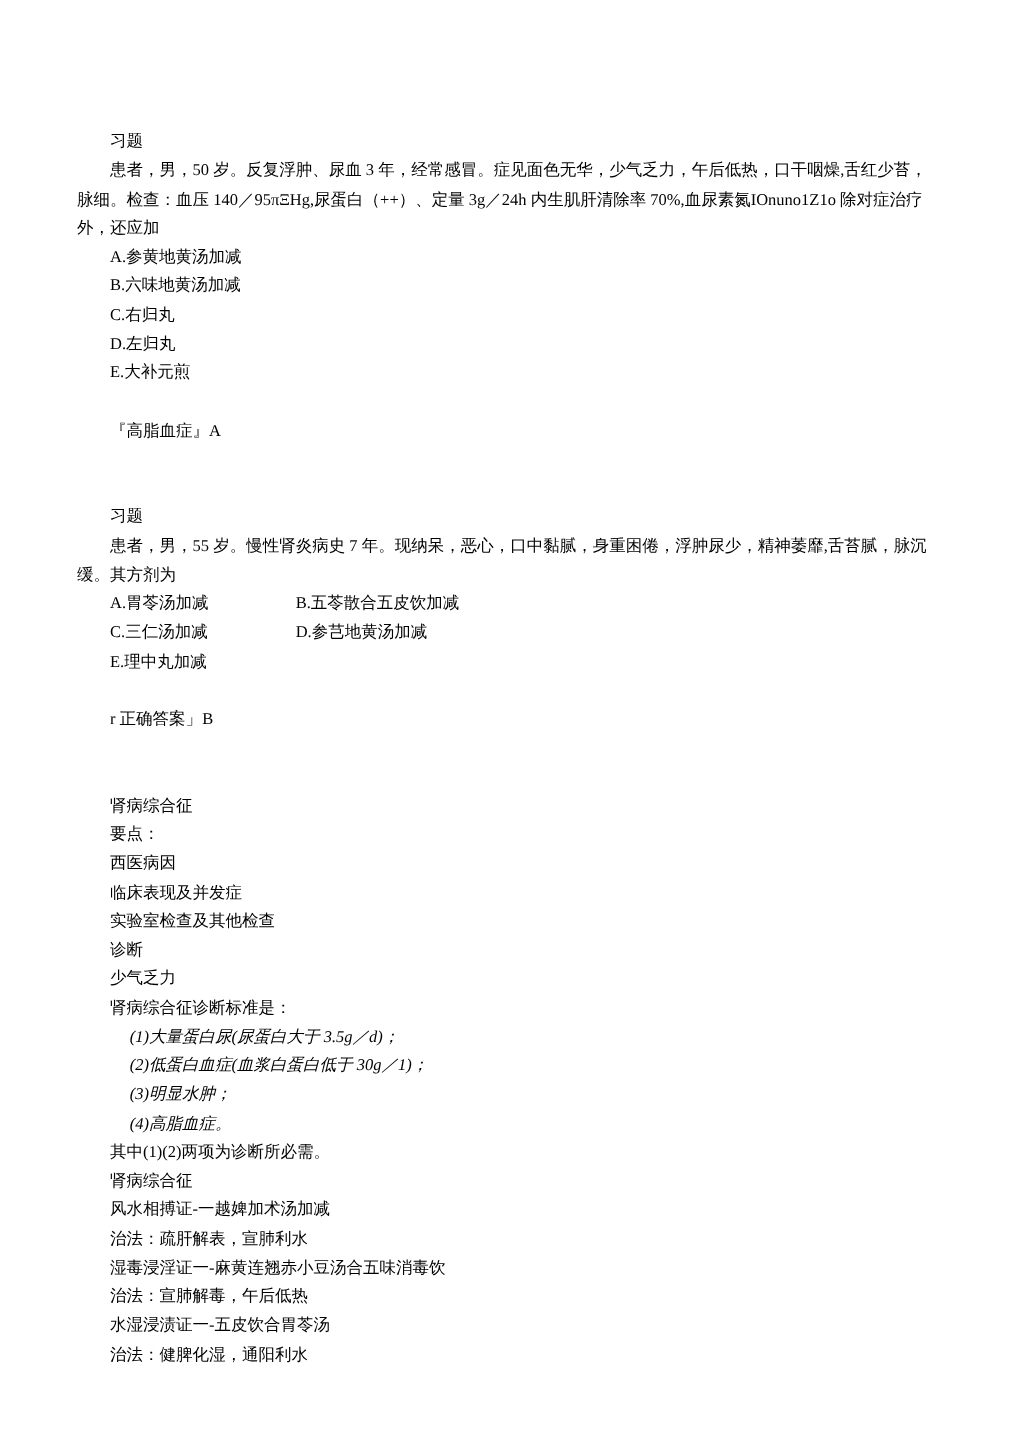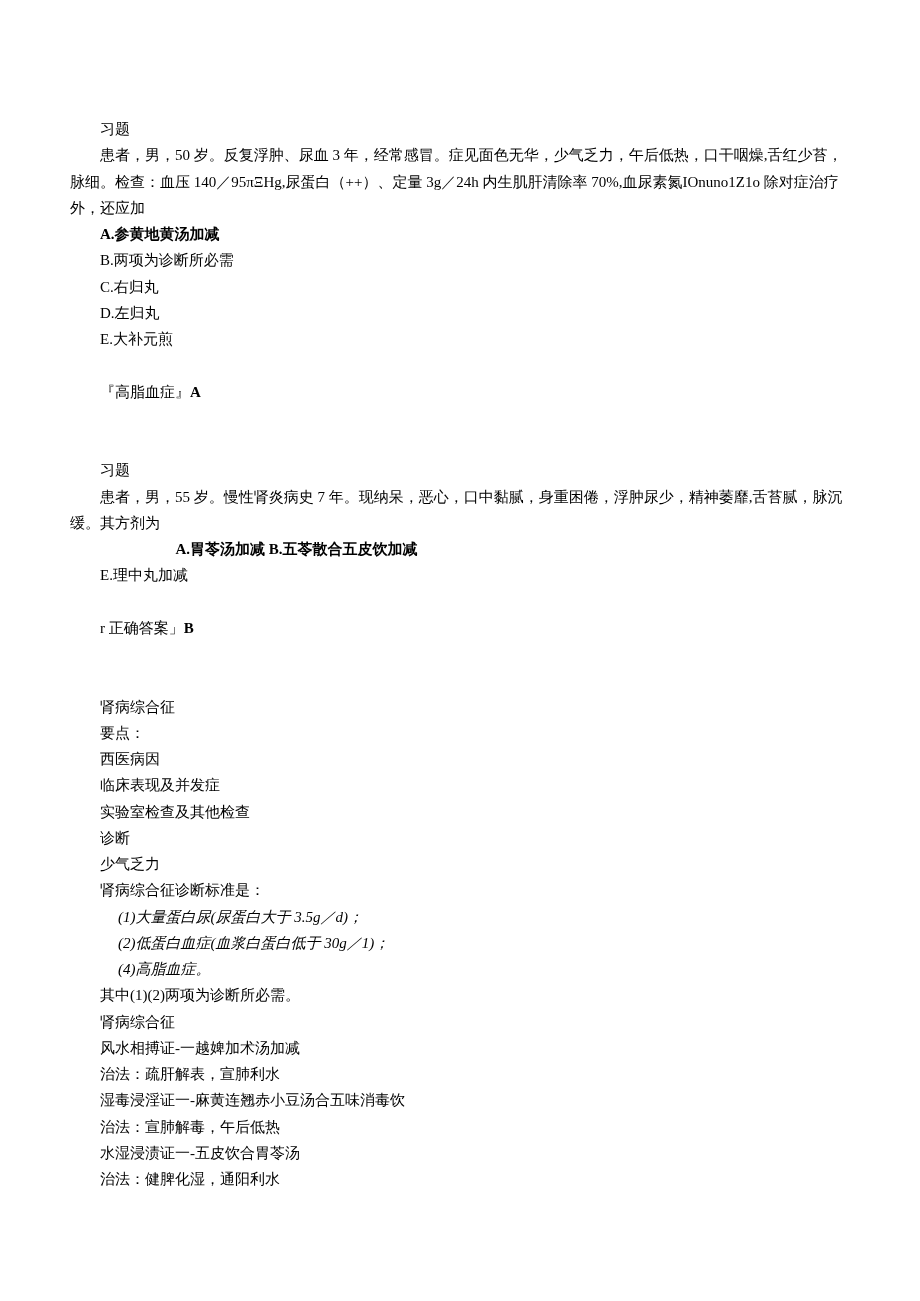--- a/index.html
+++ b/index.html
@@ -25,48 +25,52 @@
     margin: 0;
     font-style: italic;
   }
   .spacer {
     height: 1.75em;
   }
   .inline-b {
     display: inline-block;
     text-indent: 0;
   }
-  .opt-a { width: 11em; text-align: right; }
-  .bold { font-weight: bold; }
+  .opt-a { width: 11em; }
+  .bold { font-weight: normal; }
 </style>
 </head>
 <body>
 
 <div class="page">
 
   <p class="para">习题</p>
   <p class="para">患者，男，50 岁。反复浮肿、尿血 3 年，经常感冒。症见面色无华，少气乏力，午后低热，口干咽燥,舌红少苔，脉细。检查：血压 140／95πΞHg,尿蛋白（++）、定量 3g／24h 内生肌肝清除率 70%,血尿素氮IOnuno1Z1o 除对症治疗外，还应加</p>
   <p class="para bold">A.参黄地黄汤加减</p>
-  <p class="para">B.两项为诊断所必需</p>
+  <p class="para">B.六味地黄汤加减</p>
   <p class="para">C.右归丸</p>
   <p class="para">D.左归丸</p>
   <p class="para">E.大补元煎</p>
   <div class="spacer"></div>
   <p class="para">
     <span>『高脂血症』</span><span class="bold">A</span>
   </p>
 
   <div class="spacer"></div>
   <div class="spacer"></div>
 
   <p class="para">习题</p>
   <p class="para">患者，男，55 岁。慢性肾炎病史 7 年。现纳呆，恶心，口中黏腻，身重困倦，浮肿尿少，精神萎靡,舌苔腻，脉沉缓。其方剂为</p>
   <p class="para">
     <span class="inline-b opt-a bold">A.胃苓汤加减</span>
     <span class="inline-b bold">B.五苓散合五皮饮加减</span>
+  </p>
+  <p class="para">
+    <span class="inline-b opt-a">C.三仁汤加减</span>
+    <span class="inline-b">D.参芑地黄汤加减</span>
   </p>
   <p class="para">E.理中丸加减</p>
   <div class="spacer"></div>
   <p class="para">
     <span>r 正确答案」</span><span class="bold">B</span>
   </p>
 
   <div class="spacer"></div>
   <div class="spacer"></div>
 
@@ -74,20 +78,21 @@
   <p class="para">要点：</p>
   <p class="para">西医病因</p>
   <p class="para">临床表现及并发症</p>
   <p class="para">实验室检查及其他检查</p>
   <p class="para">诊断</p>
   <p class="para">少气乏力</p>
 
   <p class="para">肾病综合征诊断标准是：</p>
   <p class="hang">(1)大量蛋白尿(尿蛋白大于 3.5g／d)；</p>
   <p class="hang">(2)低蛋白血症(血浆白蛋白低于 30g／1)；</p>
+  <p class="hang">(3)明显水肿；</p>
   <p class="hang">(4)高脂血症。</p>
   <p class="para">其中(1)(2)两项为诊断所必需。</p>
 
   <p class="para">肾病综合征</p>
   <p class="para">风水相搏证-一越婢加术汤加减</p>
   <p class="para">治法：疏肝解表，宣肺利水</p>
   <p class="para">湿毒浸淫证一-麻黄连翘赤小豆汤合五味消毒饮</p>
   <p class="para">治法：宣肺解毒，午后低热</p>
   <p class="para">水湿浸渍证一-五皮饮合胃苓汤</p>
   <p class="para">治法：健脾化湿，通阳利水</p>

